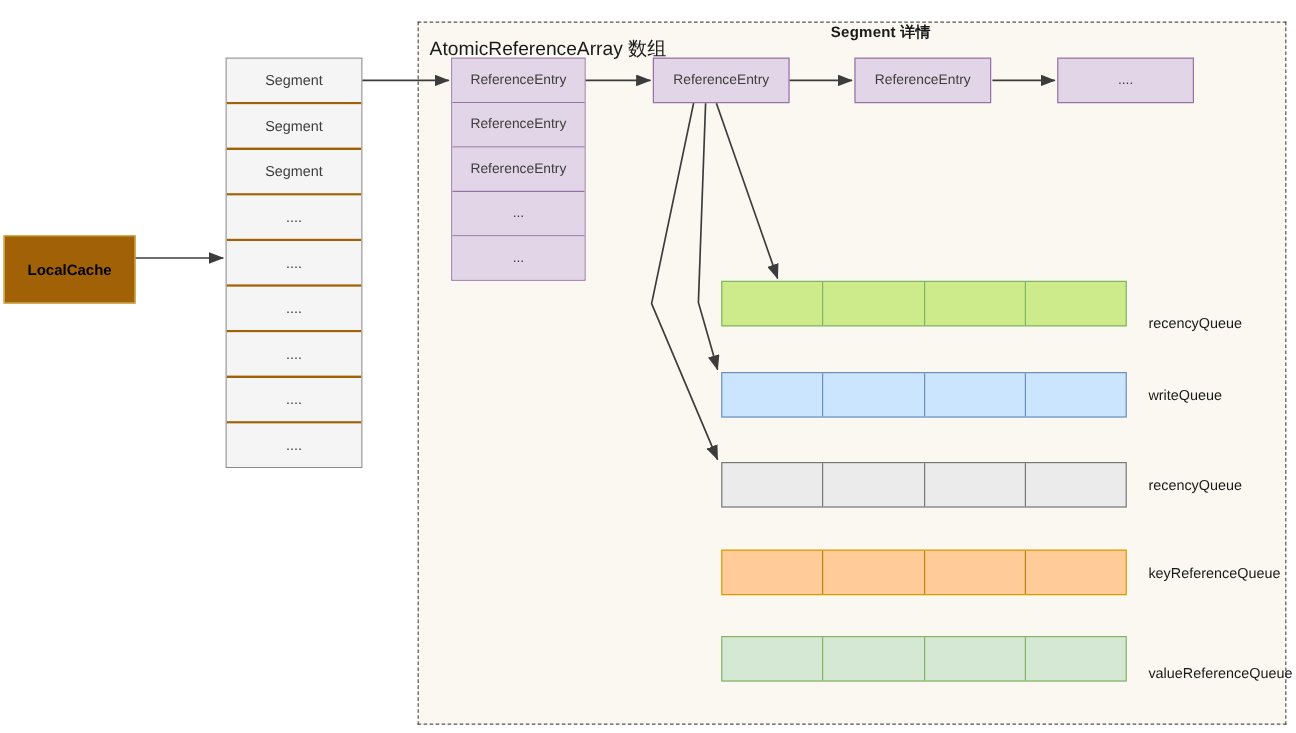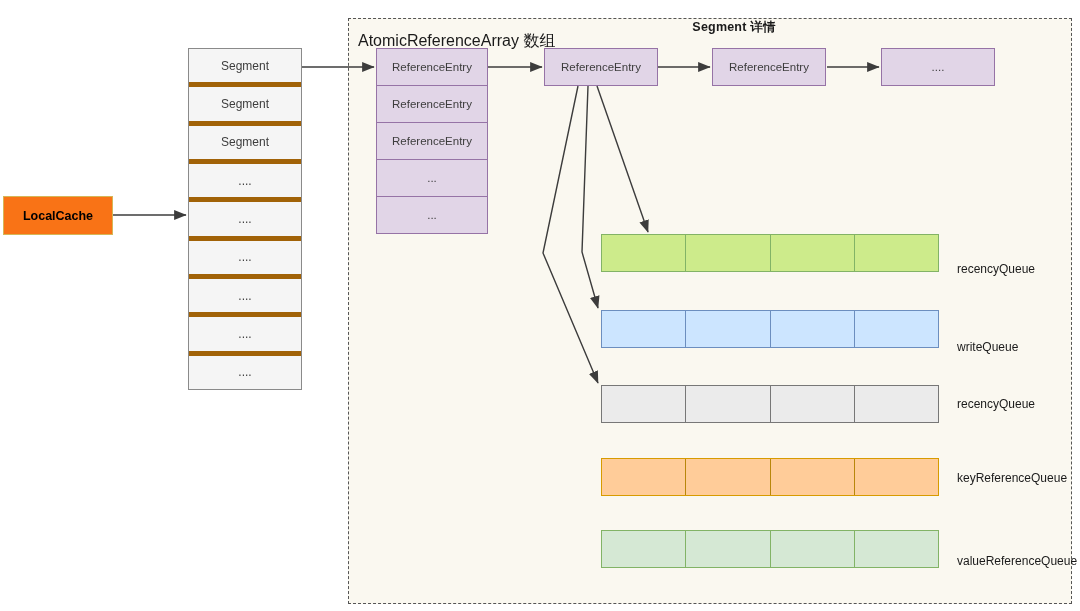--- a/index.html
+++ b/index.html
@@ -47,22 +47,22 @@
     color: #1a1a1a;
     white-space: nowrap;
   }
 
   
   #localcache-box {
     position: absolute;
     left: 3px;
     top: 196px;
     width: 110px;
-    height: 39px;
-    background: #f97316;
+    height: 57px;
+    background: #a16207;
     border: 1px solid #d6b656;
     box-sizing: border-box;
     display: flex;
     align-items: center;
     justify-content: center;
     font-size: 12.5px;
     font-weight: bold;
     color: #000;
   }
 
@@ -74,21 +74,21 @@
     width: 114px;
     height: 342px;
     box-sizing: border-box;
     border: 1px solid #8a8a8a;
     display: flex;
     flex-direction: column;
   }
   #segment-table .cell {
     flex: 1 1 0;
     background: #f5f5f5;
-    border-bottom: 5px solid #a16207;
+    border-bottom: 2px solid #a16207;
     display: flex;
     align-items: center;
     justify-content: center;
     font-size: 12px;
     color: #3d3d3d;
     box-sizing: border-box;
   }
   #segment-table .cell:last-child { border-bottom: none; }
 
   
@@ -158,21 +158,21 @@
   #queue-valueref     { top: 530px; border: 1px solid #82b366; color: #82b366; background: #d5e8d4; }
 
   .queue-label {
     position: absolute;
     left: 957px;
     font-size: 12px;
     color: #1a1a1a;
     white-space: nowrap;
   }
   #label-recency   { top: 246px; margin-top: 16px; }
-  #label-write     { top: 340px; }
+  #label-write     { top: 322px; }
   #label-access    { top: 397px; }
   #label-keyref    { top: 471px; }
   #label-valueref  { top: 554px; }
 
   
   #connectors {
     position: absolute;
     left: 0;
     top: 0;
     width: 1080px;

